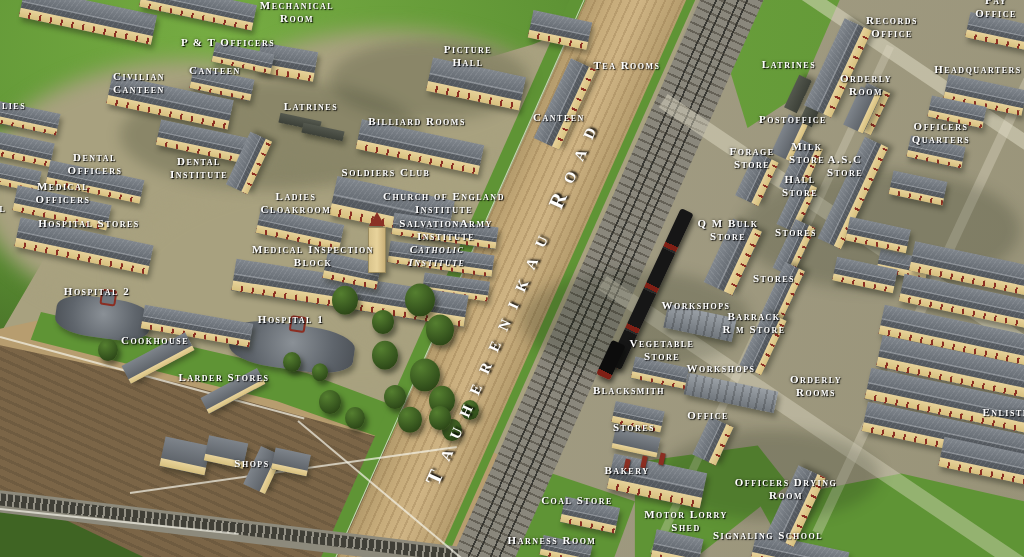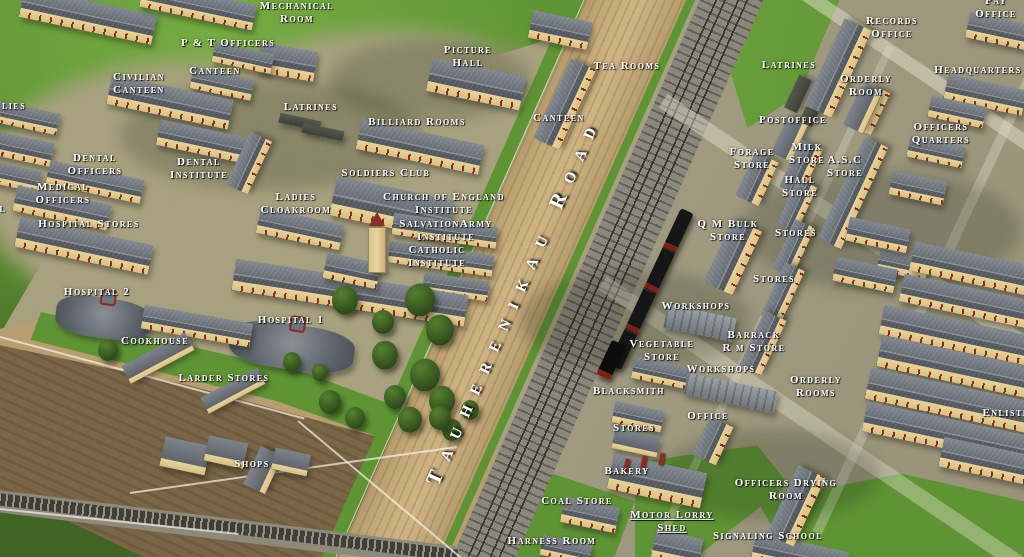--- a/index.html
+++ b/index.html
@@ -257,45 +257,47 @@
       <div class="lbl" style="left: 89px; top: 224px;">Hospital Stores</div>
       <div class="lbl" style="left: 199px; top: 168px;">Dental
 Institute</div>
       <div class="lbl" style="left: 296px; top: 203px;">Ladies
 Cloakroom</div>
       <div class="lbl" style="left: 386px; top: 173px;">Soldiers Club</div>
       <div class="lbl" style="left: 444px; top: 203px; font-family: Liberation Serif, serif;">Church of England
 Institute</div>
       <div class="lbl" style="left: 446px; top: 230px;">SalvationArmy
 Institute</div>
-      <div class="lbl" style="left: 437px; top: 256px;">Catholic
+      <div class="lbl" style="left: 437px; top: 256px; font-style: italic;">Catholic
 Institute</div>
+      <div class="lbl" style="left: 313px; top: 256px;">Medical Inspection
+Block</div>
       <div class="lbl" style="left: 3px; top: 209px;">l</div>
       <div class="lbl" style="left: 97px; top: 292px;">Hospital 2</div>
       <div class="lbl" style="left: 291px; top: 320px;">Hospital 1</div>
       <div class="lbl" style="left: 155px; top: 341px;">Cookhouse</div>
       <div class="lbl" style="left: 224px; top: 378px;">Larder Stores</div>
       <div class="lbl" style="left: 252px; top: 464px;">Shops</div>
       <div class="lbl road" style="left: 514px; top: 300px; --r: -66deg;">Tauherenikau Road</div>
       <div class="lbl" style="left: 577px; top: 501px;">Coal Store</div>
       <div class="lbl" style="left: 552px; top: 541px;">Harness Room</div>
       <div class="lbl" style="left: 627px; top: 471px;">Bakery</div>
       <div class="lbl" style="left: 634px; top: 428px;">Stores</div>
-      <div class="lbl" style="left: 672px; top: 521px; text-decoration: underline;">Motor Lorry
+      <div class="lbl" style="left: 686px; top: 521px;">Motor Lorry
 Shed</div>
       <div class="lbl" style="left: 768px; top: 536px;">Signaling School</div>
       <div class="lbl" style="left: 786px; top: 489px;">Officers Drying
 Room</div>
       <div class="lbl" style="left: 708px; top: 416px;">Office</div>
       <div class="lbl" style="left: 629px; top: 391px;">Blacksmith</div>
       <div class="lbl" style="left: 662px; top: 350px;">Vegetable
 Store</div>
       <div class="lbl" style="left: 696px; top: 306px;">Workshops</div>
       <div class="lbl" style="left: 721px; top: 369px;">Workshops</div>
-      <div class="lbl" style="left: 754px; top: 341px;">Barrack
+      <div class="lbl" style="left: 754px; top: 323px;">Barrack
 R m Store</div>
       <div class="lbl" style="left: 774px; top: 279px;">Stores</div>
       <div class="lbl" style="left: 728px; top: 230px;">Q M Bulk
 Store</div>
       <div class="lbl" style="left: 796px; top: 233px;">Stores</div>
       <div class="lbl" style="left: 800px; top: 186px;">Hall
 Store</div>
       <div class="lbl" style="left: 807px; top: 153px;">Milk
 Store</div>
       <div class="lbl" style="left: 845px; top: 166px;">A.S.C

